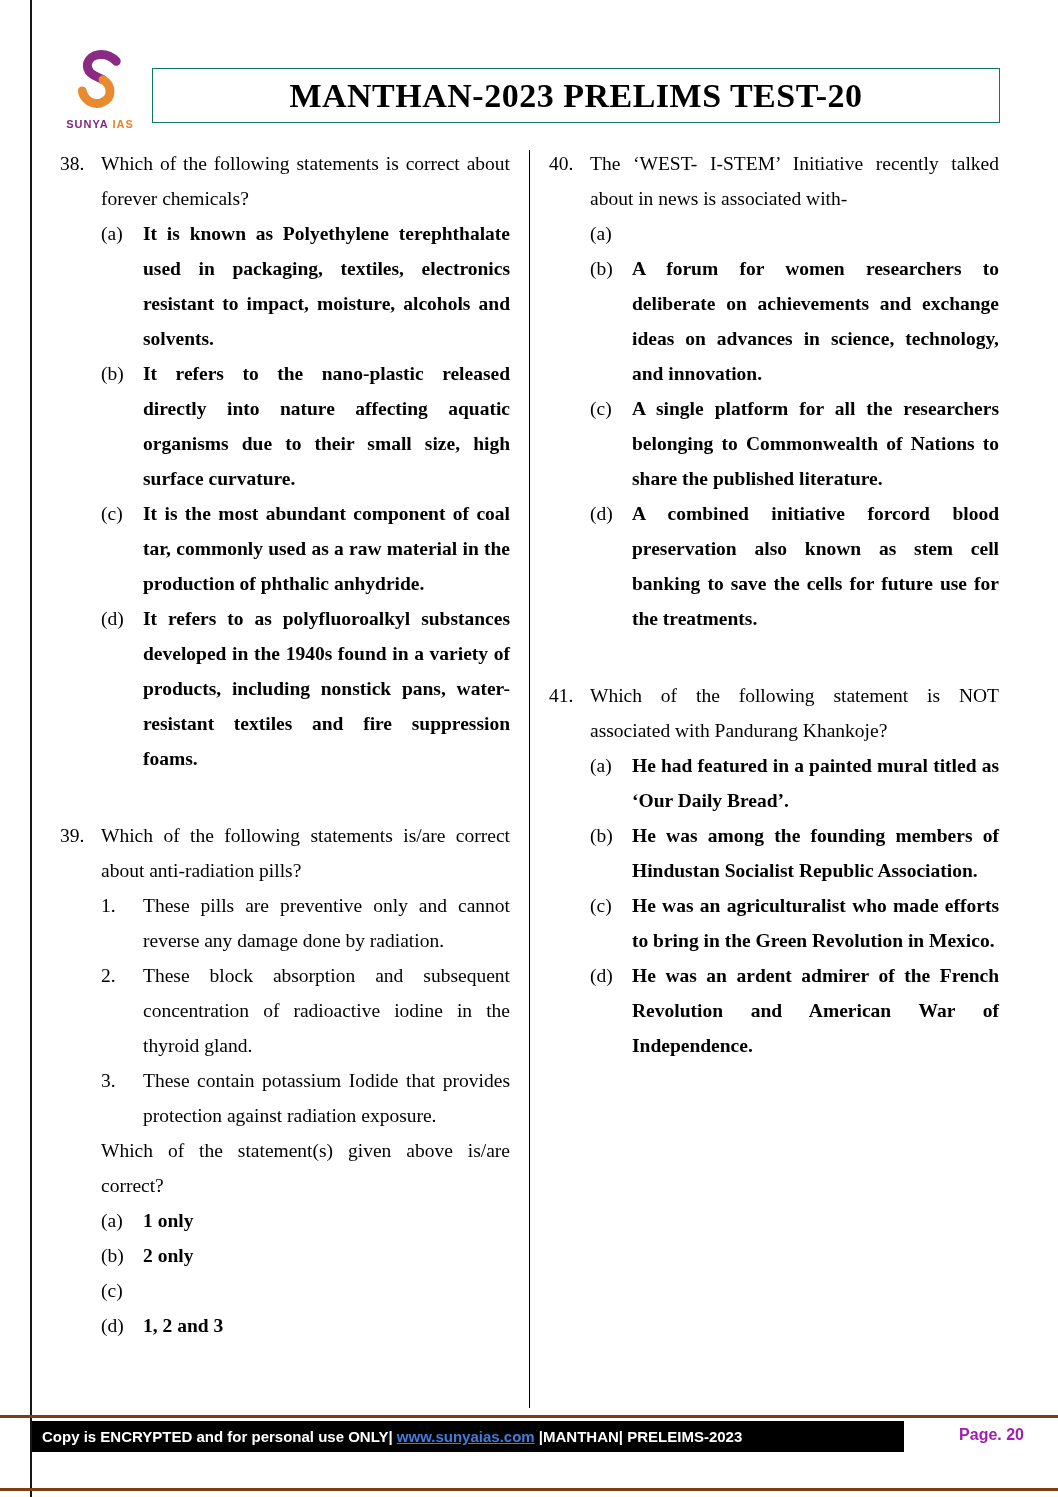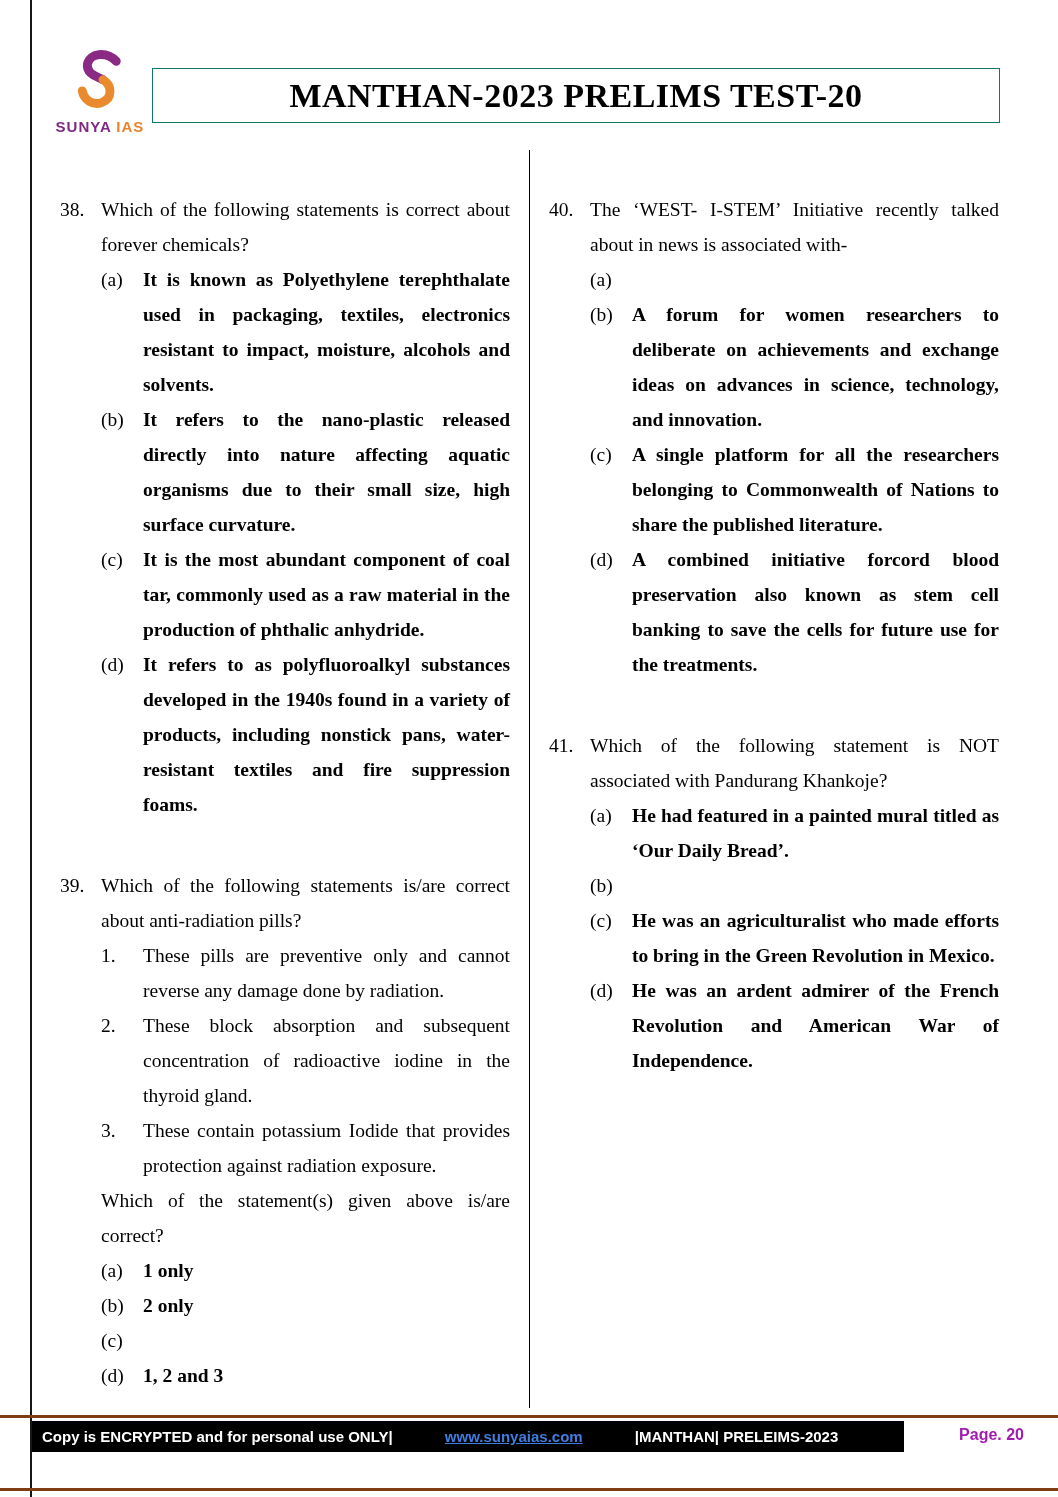--- a/index.html
+++ b/index.html
@@ -11,56 +11,56 @@
     color:#000;
     font-family:"Liberation Serif", serif;
     overflow:hidden;
   }
 
   .left-rule { position:absolute; left:30px; top:0; width:2px; height:1497px; background:#161616; }
 
   
   .logo { position:absolute; left:50px; top:42px; width:100px; text-align:center; }
   .logo svg { display:block; margin:0 auto; }
-  .brand { font-family:"Liberation Sans", sans-serif; font-weight:bold; font-size:15px; letter-spacing:1px; margin-top:2px; white-space:nowrap; }
+  .brand { font-family:"Liberation Sans", sans-serif; font-weight:bold; font-size:11px; letter-spacing:1px; margin-top:2px; white-space:nowrap; }
   .brand .p { color:#7d2a80; }
   .brand .o { color:#e8842c; }
 
   .title-box {
     position:absolute; left:152px; top:68px; width:848px; height:55px;
     border:1px solid #0f766e;
     display:flex; align-items:center; justify-content:center;
   }
   .title-box h1 { font-size:34px; font-weight:bold; letter-spacing:.5px; font-family:"Liberation Serif", serif; }
 
   
   .content { position:absolute; left:60px; top:146px; width:940px; display:flex; }
   .col { width:450px; font-size:19.5px; line-height:35px; }
   .divider { width:1px; background:#000; margin:4px 19px 0 19px; height:1258px; flex:0 0 1px; }
 
   .question + .question { margin-top:42px; }
-  .q-head { display:flex;margin-top:46px; }
+  .q-head { display:flex; }
   .q-num { flex:0 0 41px; }
   .q-text { flex:1; text-align:justify; }
   .statement { display:flex; margin-left:41px; }
   .s-num { flex:0 0 42px; }
   .s-text { flex:1; text-align:justify; }
   .q-followup { margin-left:41px; text-align:justify; }
   .option { display:flex; margin-left:41px; }
   .o-label { flex:0 0 42px; }
   .o-text { flex:1; text-align:justify;font-weight:bold; }
 
   
   .footer-rule-top { position:absolute; left:0; top:1415px; width:1058px; height:3px; background:#7e3d12; }
   .footer-bar {
     position:absolute; left:32px; top:1421px; width:872px; height:31px;
     background:#000; color:#fff;
     display:flex; align-items:center;
     font-family:"Liberation Sans", sans-serif; font-weight:bold; font-size:15px;
-    padding-left:10px; white-space:pre;gap:48px;
+    padding-left:10px; white-space:pre;
   }
   .footer-bar a { color:#3f7de0; text-decoration:underline; cursor:pointer; }
   .page-label { position:absolute; right:34px; top:1426px; font-family:"Liberation Sans", sans-serif; font-weight:bold; font-size:16px; color:#a21caf; }
   .footer-rule-bottom { position:absolute; left:0; top:1488px; width:1058px; height:3px; background:#7e3d12; }
 </style>
 </head>
 <body>
 
 <div class="left-rule"></div>
 
@@ -166,20 +166,21 @@
         <div class="q-head">
           <span class="q-num">41.</span>
           <div class="q-text">Which of the following statement is NOT associated with Pandurang Khankoje?</div>
         </div>
         <div class="option">
           <span class="o-label">(a)</span>
           <div class="o-text">He had featured in a painted mural titled as ‘Our Daily Bread’.</div>
         </div>
         <div class="option">
           <span class="o-label">(b)</span>
+          <div class="o-text">He was among the founding members of Hindustan Socialist Republic Association.</div>
         </div>
         <div class="option">
           <span class="o-label">(c)</span>
           <div class="o-text">He was an agriculturalist who made efforts to bring in the Green Revolution in Mexico.</div>
         </div>
         <div class="option">
           <span class="o-label">(d)</span>
           <div class="o-text">He was an ardent admirer of the French Revolution and American War of Independence.</div>
         </div>
       </div>

